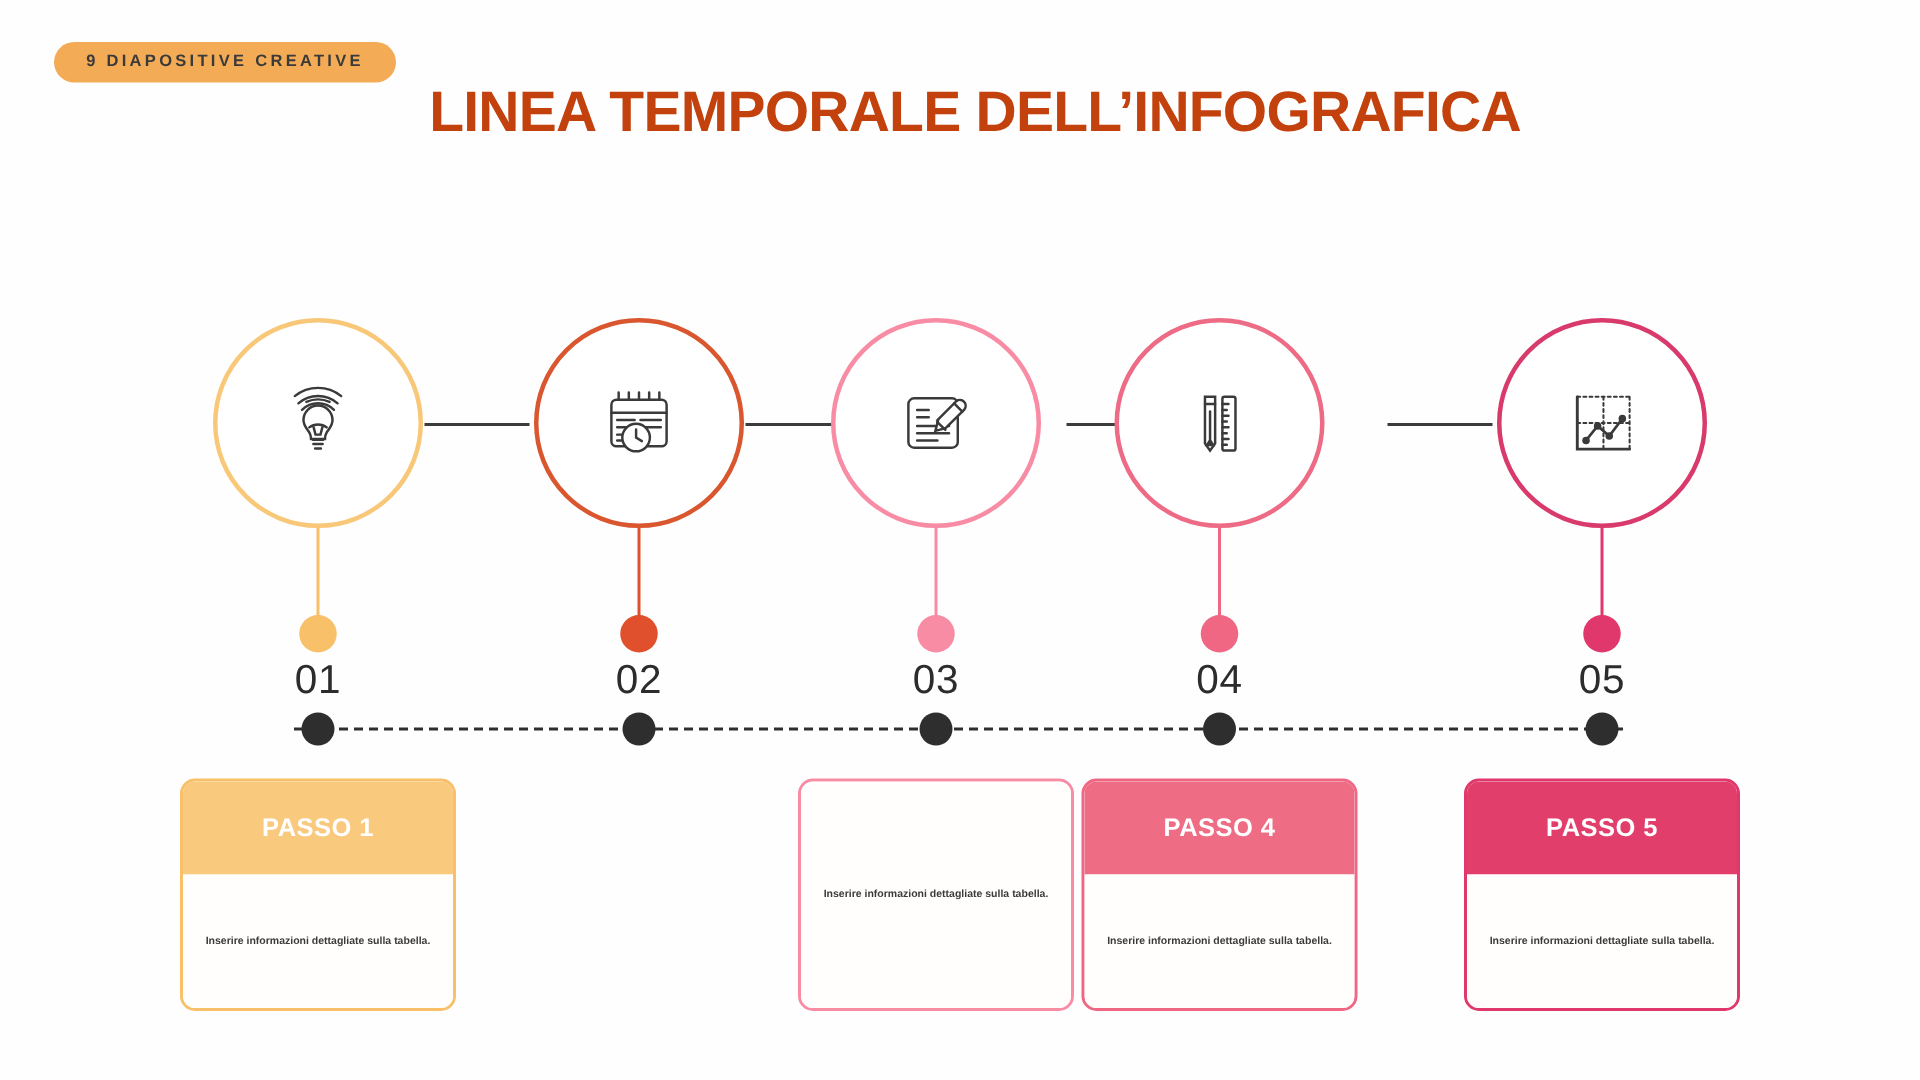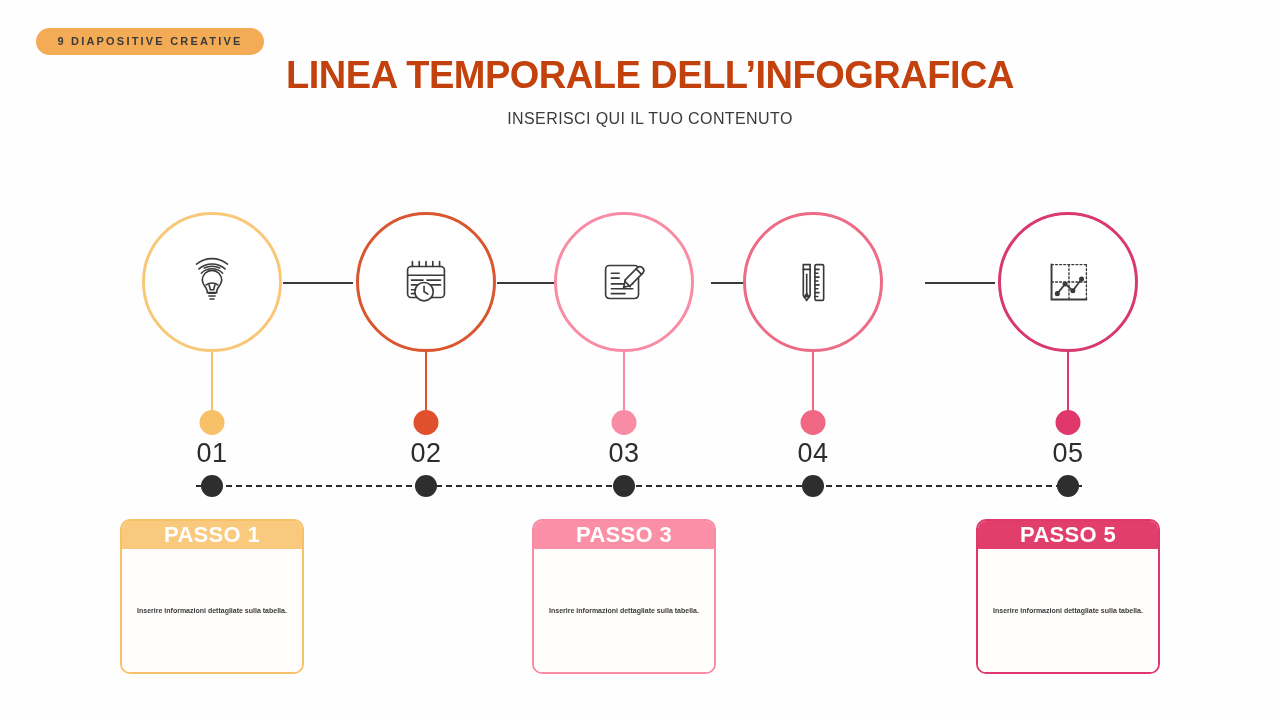--- a/index.html
+++ b/index.html
@@ -174,26 +174,26 @@
     height: 155px;
     border-radius: 10px;
     border: 2px solid #ccc;
     box-sizing: border-box;
     overflow: hidden;
     background: #fdfdfb;
     display: flex;
     flex-direction: column;
   }
   .card-head {
-    height: 28px;
+    height: 62px;
     display: flex;
     align-items: center;
     justify-content: center;
     color: #ffffff;
-    font-size: 22px;
+    font-size: 17px;
     font-weight: 700;
     letter-spacing: 0.3px;
     text-align: center;
   }
   .card-body {
     flex: 1;
     background: #fffefc;
     display: flex;
     align-items: center;
     justify-content: center;
@@ -208,21 +208,20 @@
 </head>
 <body>
 
 <div class="slide">
 
   <div class="badge">
     <span>9 DIAPOSITIVE CREATIVE</span>
   </div>
 
   <div class="title">LINEA TEMPORALE DELL’INFOGRAFICA</div>
-  <div class="subtitle">INSERISCI QUI IL TUO CONTENUTO</div>
 
   <div class="stage">
 
     <div class="rail"></div>
 
     <div class="connector" style="left:283px;width:70px;"></div>
     <div class="connector" style="left:497px;width:70px;"></div>
     <div class="connector" style="left:711px;width:70px;"></div>
     <div class="connector" style="left:925px;width:70px;"></div>
 
@@ -281,21 +280,20 @@
             <path d="M44.5 18.5l5.6 5.6"></path>
             <path d="M34.8 32.2l5.6 5.6" transform="translate(-2,-1)"></path>
           </svg>
         </span>
       </div>
       <div class="stem" style="background:#f98ca5;"></div>
       <div class="dot" style="background:#f98ca5;"></div>
       <div class="num">03</div>
       <div class="node"></div>
       <div class="card" style="border-color:#f98ca5;">
-        <div class="card-head" style="background:#fa8fa6;">PASSO 3</div>
         <div class="card-body">Inserire informazioni dettagliate sulla tabella.</div>
       </div>
     </div>
 
     <div class="step" style="left:706px;">
       <div class="circle" style="border-color:#ed6b85;">
         <span>
           <svg width="62" height="62" viewBox="0 0 64 64" fill="none" stroke="#3a3a3a" stroke-width="1.7" stroke-linecap="round">
             <path d="M22 14h7v32l-3.5 5-3.5-5z"></path>
             <path d="M22 19h7"></path>
@@ -303,20 +301,24 @@
             <path d="M25.5 44l-2.2 3.2h4.4z" fill="#3a3a3a"></path>
             <rect x="34" y="14" width="9" height="37" rx="1.5"></rect>
             <path d="M34 19h4.2M34 23h3M34 27h4.2M34 31h3M34 35h4.2M34 39h3M34 43h4.2M34 47h3"></path>
           </svg>
         </span>
       </div>
       <div class="stem" style="background:#ef6783;"></div>
       <div class="dot" style="background:#ef6783;"></div>
       <div class="num">04</div>
       <div class="node"></div>
+      <div class="card" style="border-color:#ef6783;">
+        <div class="card-head" style="background:#ef6c85;">PASSO 4</div>
+        <div class="card-body">Inserire informazioni dettagliate sulla tabella.</div>
+      </div>
     </div>
 
     <div class="step" style="left:961px;">
       <div class="circle" style="border-color:#d93a6c;">
         <span>
           <svg width="62" height="62" viewBox="0 0 64 64" fill="none" stroke="#3a3a3a" stroke-width="1.8" stroke-linecap="round">
             <path d="M15 14v36h36" stroke-width="2"></path>
             <path d="M51 14v36M15 14h36" stroke-width="1.4" stroke-dasharray="2 2.2"></path>
             <path d="M33 14v36M15 32h36" stroke-width="1.4" stroke-dasharray="2 2.2"></path>
             <path d="M21 44l8-10 8 7 9-12" stroke-width="1.8"></path>

